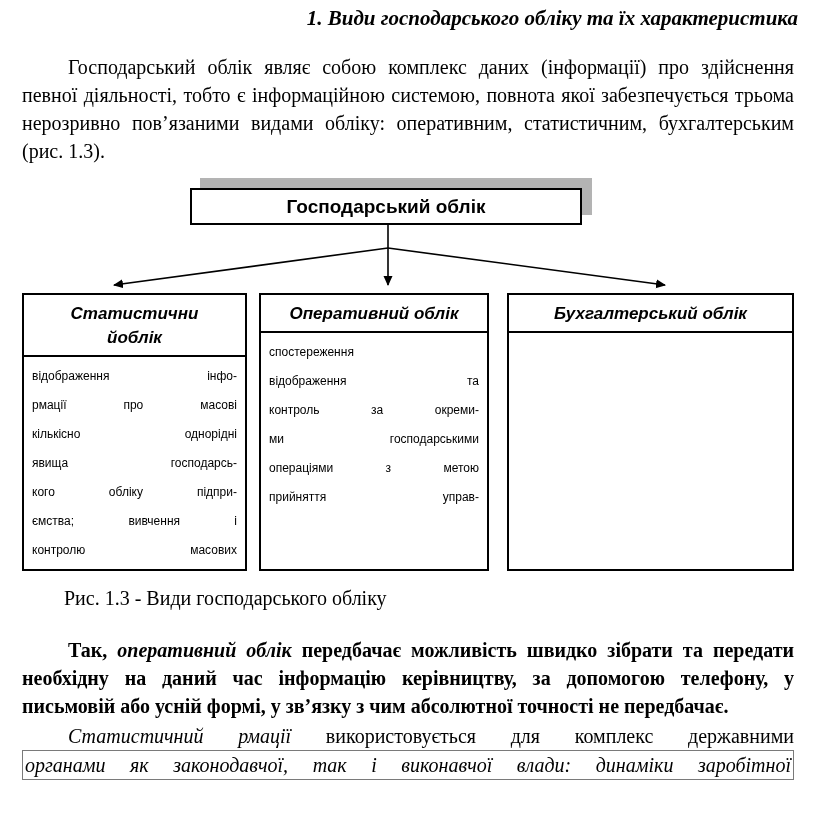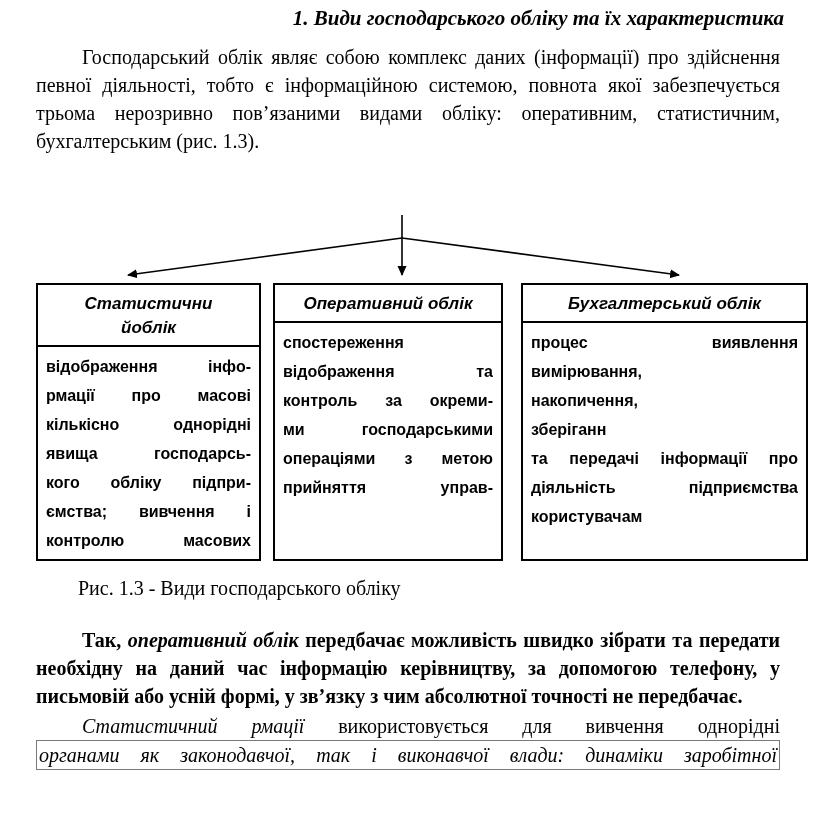--- a/index.html
+++ b/index.html
@@ -2,34 +2,34 @@
 <html><head>
 <meta charset="utf-8">
 <style>
   * { box-sizing: border-box; }
   html, body { margin: 0; padding: 0; }
   body {
     width: 816px; height: 818px; overflow: hidden;
     background: #ffffff; color: #000000;
     font-family: "Liberation Serif", "DejaVu Serif", serif;
   }
-  .page { padding: 0 36px; }
+  .page { padding: 0 22px; }
 
   .heading {
     font-size: 21px; font-weight: bold; font-style: italic;
     text-align: right; white-space: nowrap;
     margin: 6px -4px 0 0;
   }
 
   .para {
     font-size: 20px; line-height: 28px;
     text-align: justify; margin: 0;
   }
   .indent { text-indent: 46px; }
-  .intro { margin-top: 12px; }
+  .intro { margin-top: 22px; }
 
   
   .diagram {
     position: relative; height: 392px; margin-top: 14px;
     font-family: "Liberation Sans", "DejaVu Sans", sans-serif;
   }
   .root-box {
     position: absolute; left: 168px; top: 9px; width: 392px; height: 37px;
     border: 2px solid #000; background: #fff;
     box-shadow: 10px -10px 0 #b3b3b3;
@@ -41,22 +41,22 @@
   .tbox { border: 2px solid #000; height: 278px; overflow: hidden; background: #fff; }
   .tbox1 { width: 225px; margin-right: 12px; }
   .tbox2 { width: 230px; margin-right: 18px; }
   .tbox3 { width: 287px; }
   .tbox-title {
     border-bottom: 2px solid #000; text-align: center;
     font-weight: bold; font-style: italic; font-size: 17px;
     line-height: 24px; padding: 7px 2px 5px; white-space: pre-line;
   }
   .tbox-body {
-    font-size: 16px; line-height: 29px; padding: 5px 8px 0;
-    text-align: justify; text-align-last: justify; white-space: pre-line; font-weight: bold;
+    font-size: 12px; line-height: 29px; padding: 5px 8px 0;
+    text-align: justify; text-align-last: justify; white-space: pre-line;
   }
 
   .caption { font-size: 20px; margin: 16px 0 4px; padding-left: 42px; }
 
   .para-op { margin-top: 26px; font-weight: bold; }
   .para-stat { margin-top: 2px; text-align-last: justify; }
   .boxed {
     display: block; text-indent: 0;
     border: 1px solid #7a7a7a; padding: 0 2px;
     text-align: justify; text-align-last: justify; font-style: italic;
@@ -67,20 +67,23 @@
 <body>
 
 <div class="page">
 
   <h1 class="heading">1.  Види господарського обліку та їх характеристика</h1>
 
   <p class="para indent intro">Господарський облік являє собою комплекс даних (інформації) про здійснення певної діяльності, тобто є інформаційною системою, повнота якої забезпечується трьома нерозривно пов’язаними видами обліку: оперативним, статистичним, бухгалтерським (рис. 1.3).</p>
 
   <div class="diagram">
 
+    <div class="root-box">
+      <span>Господарський облік</span>
+    </div>
 
     <svg class="arrows" width="772" height="68" viewBox="0 0 772 68" xmlns="http://www.w3.org/2000/svg">
       <defs>
         <marker id="ah" markerWidth="12" markerHeight="10" refX="9" refY="4.5" orient="auto" markerUnits="userSpaceOnUse">
           <path d="M0,0 L10,4.5 L0,9 Z" fill="#000"></path>
         </marker>
       </defs>
       <line x1="366" y1="0" x2="366" y2="23" stroke="#000" stroke-width="1.6"></line>
       <line x1="366" y1="23" x2="92" y2="60" stroke="#000" stroke-width="1.6" marker-end="url(#ah)"></line>
       <line x1="366" y1="23" x2="366" y2="60" stroke="#000" stroke-width="1.6" marker-end="url(#ah)"></line>
@@ -106,31 +109,24 @@
         <div class="tbox-body">спостереження
 відображення та
 контроль за окреми-
 ми господарськими
 операціями з метою
 прийняття управ-</div>
       </div>
 
       <div class="tbox tbox3">
         <div class="tbox-title">Бухгалтерський облік</div>
-        <div class="tbox-body">процес виявлення
-вимірювання,
-накопичення,
-зберіганн
-та передачі інформації про
-діяльність підприємства
-користувачам</div>
       </div>
 
     </div>
   </div>
 
   <p class="caption">Рис. 1.3 -  Види господарського обліку</p>
 
   <p class="para indent para-op"><span>Так, </span><em>оперативний облік</em><span> передбачає можливість швидко зібрати та передати необхідну на даний час інформацію керівництву, за допомогою телефону, у письмовій або усній формі, у зв’язку з чим абсолютної точності не передбачає.</span></p>
 
-  <p class="para indent para-stat"><em>Статистичний рмації</em><span> використовується для вивчення однорідні</span><span class="boxed">органами як законодавчої, так і виконавчої влади: динаміки заробітної</span></p>
+  <p class="para indent para-stat"><em>Статистичний рмації</em><span> використовується для комплекс державними</span><span class="boxed">органами як законодавчої, так і виконавчої влади: динаміки заробітної</span></p>
 
 </div>
 
 </body></html>

